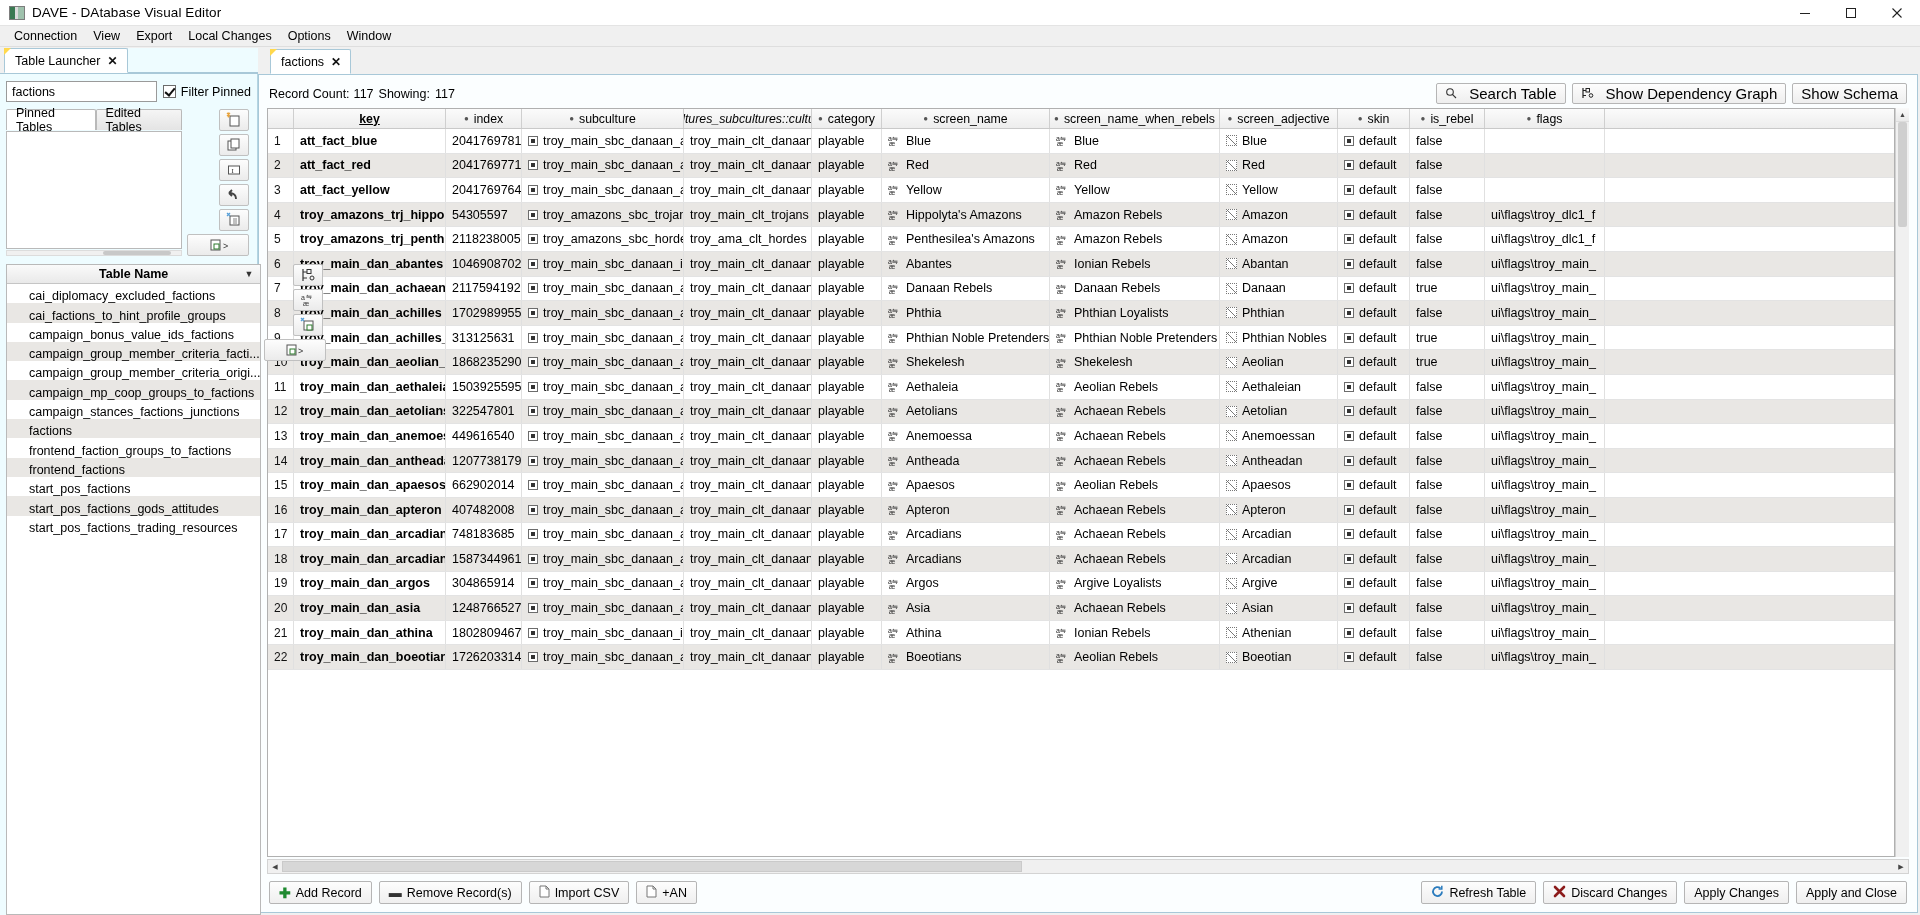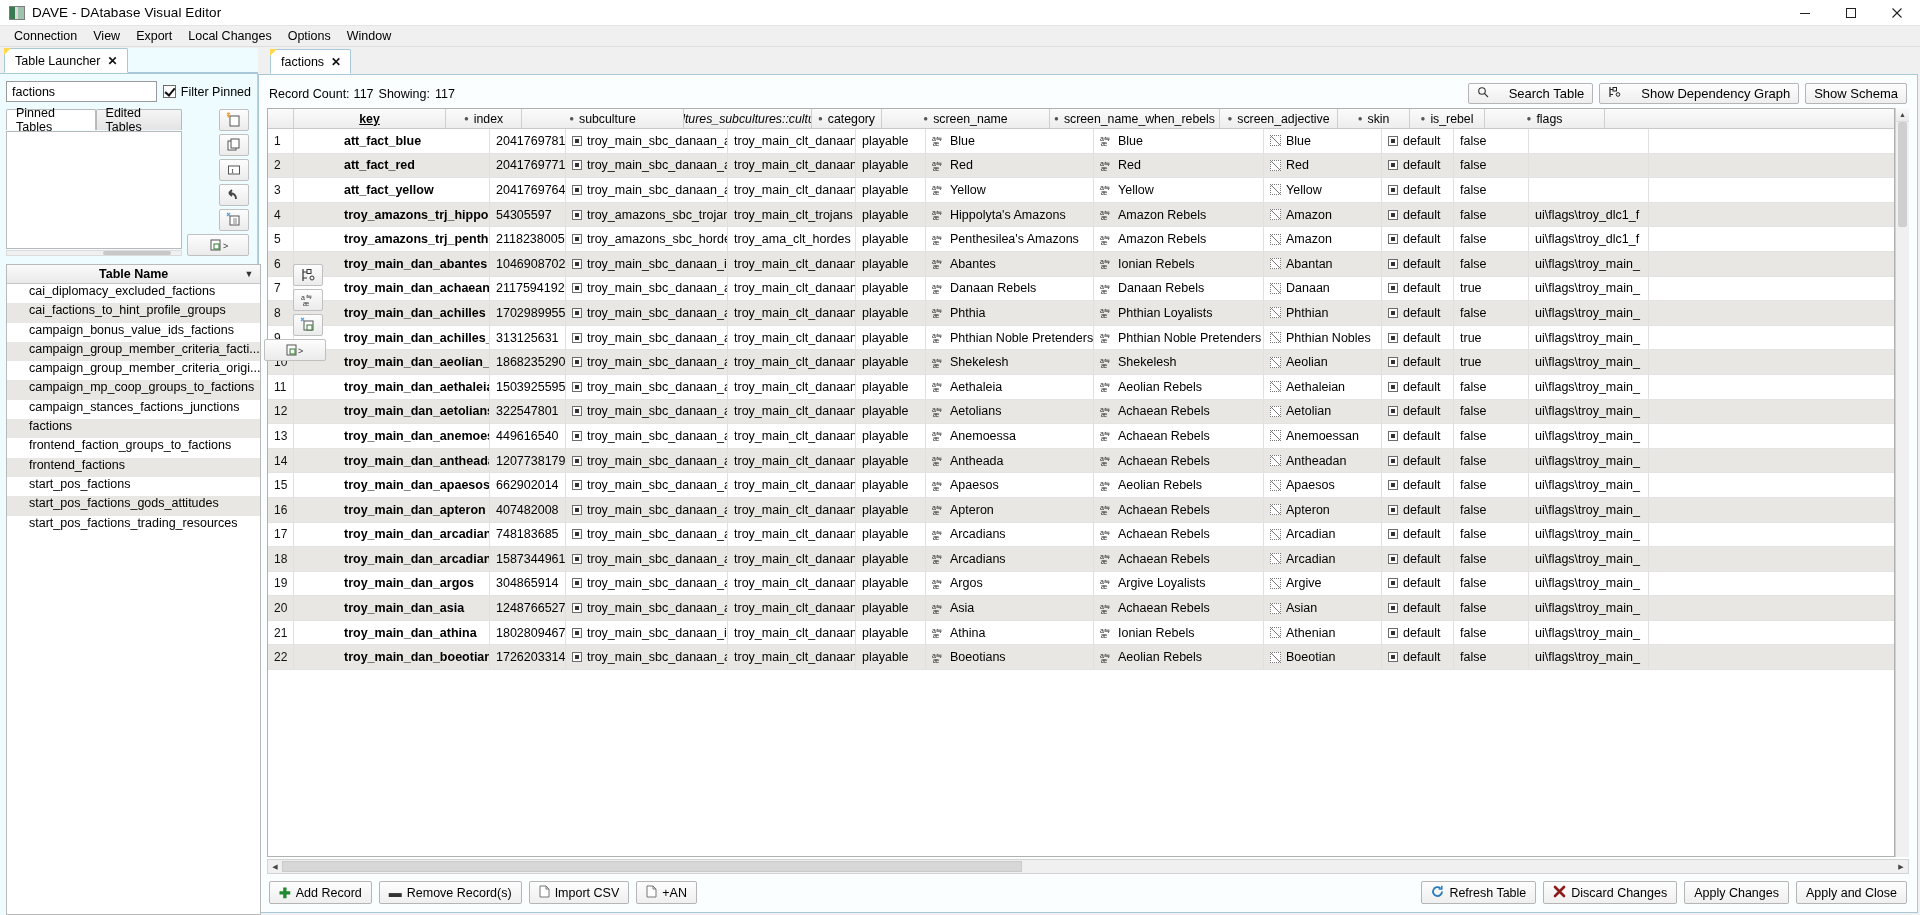--- a/index.html
+++ b/index.html
@@ -135,21 +135,21 @@
 
   .tablename-block { margin-top:8px; flex:1; display:flex; }
   .tn-list { flex:1; border:1px solid #b9b9b9; background:#fff; display:flex; flex-direction:column;}
   .tn-header {
     height:19px; background:linear-gradient(#fafafa,#e9e9e9);
     border-bottom:1px solid #c5c5c5;
     display:flex; align-items:center; justify-content:center;
     font-weight:700; font-size:12.5px; position:relative;
   }
   .tn-header .caret { position:absolute; right:7px; font-size:9px; color:#333;}
-  .tn-row { height:19.3px; display:flex; align-items:flex-start; padding-left:22px; font-size:12.5px;}
+  .tn-row { height:19.3px; display:flex; align-items:flex-end; padding-left:22px; font-size:12.5px;}
   .tn-row.alt { background:#e9e7e4; }
   .tn-side { width:64px; display:flex; flex-direction:column; gap:3px; padding-left:3px;}
 
   
   .rightpane { flex:1; display:flex; flex-direction:column; background:#f0f0f0; min-width:0;}
   .tabstrip-right { height:27px; display:flex; align-items:flex-end; padding-left:12px; }
   .right-body {
     flex:1; margin: 0 2px 2px 0;
     border:1px solid #a8c8d8; background:#fbfeff;
     display:flex; flex-direction:column; min-width:0;
@@ -168,21 +168,21 @@
     display:flex;align-items:center;justify-content:center;
   }
   .advrow{ display:flex; align-items:center; gap:6px; padding:8px 0 0 10px; font-size:12.5px;}
 
   .countrow{ display:flex; align-items:center; padding: 8px 10px 4px 10px; font-size:12.5px;}
   .countrow .spacer{ flex:1; }
   .act-btn{
     height:21px; padding:0 8px; margin-left:6px;
     border:1px solid #b5b5b5; border-radius:2px;
     background:linear-gradient(#fdfdfd,#eeeeee);
-    display:flex; align-items:center; gap:20px; font-size:13px;
+    display:flex; align-items:center; gap:12px; font-size:15px;
   }
 
   
   .tablewrap{ flex:1; margin:0 8px; display:flex; min-width:0; overflow:hidden; }
   .grid{ flex:1; border:1px solid #b0b0b0; background:#fff; display:flex; flex-direction:column; min-width:0; overflow:hidden;}
   .ghead{ display:flex; height:20px; background:linear-gradient(#fbfbfb,#ededed); border-bottom:1px solid #c9c9c9;}
   .gh{
     display:flex; align-items:center; justify-content:center; gap:5px;
     border-right:1px solid #cfcfcf; font-size:12.3px; position:relative;
     overflow:hidden; white-space:nowrap;
@@ -192,21 +192,21 @@
   .gh.bold{ font-weight:700;text-decoration:underline; }
   .gbody{ flex:1; overflow:hidden; }
   .grow{ display:flex; height:24.6px; border-bottom:1px solid #e3e3e3;}
   .grow.alt{ background:#e9e7e4; }
   .gc{
     display:flex; align-items:center; gap:5px;
     border-right:1px solid #e0e0e0; padding:0 6px;
     font-size:12.5px; white-space:nowrap; overflow:hidden;
   }
   .gc.rownum{ justify-content:flex-start; padding-left:6px; color:#111; font-size:12px;}
-  .gc.bold{ font-weight:700;margin-left:44px; }
+  .gc.bold{ font-weight:700; }
   .ic-ref{
     width:10px;height:10px;border:1px solid #6c6c6c; flex:none;
     display:inline-block; position:relative; background:#fff;
   }
   .ic-ref::after{
     content:""; position:absolute; left:2px; top:2px; width:4px; height:4px; background:#333;
   }
   .ic-loc{
     width:13px;height:11px; flex:none; position:relative; font-size:7px; line-height:1;
     color:#222;

